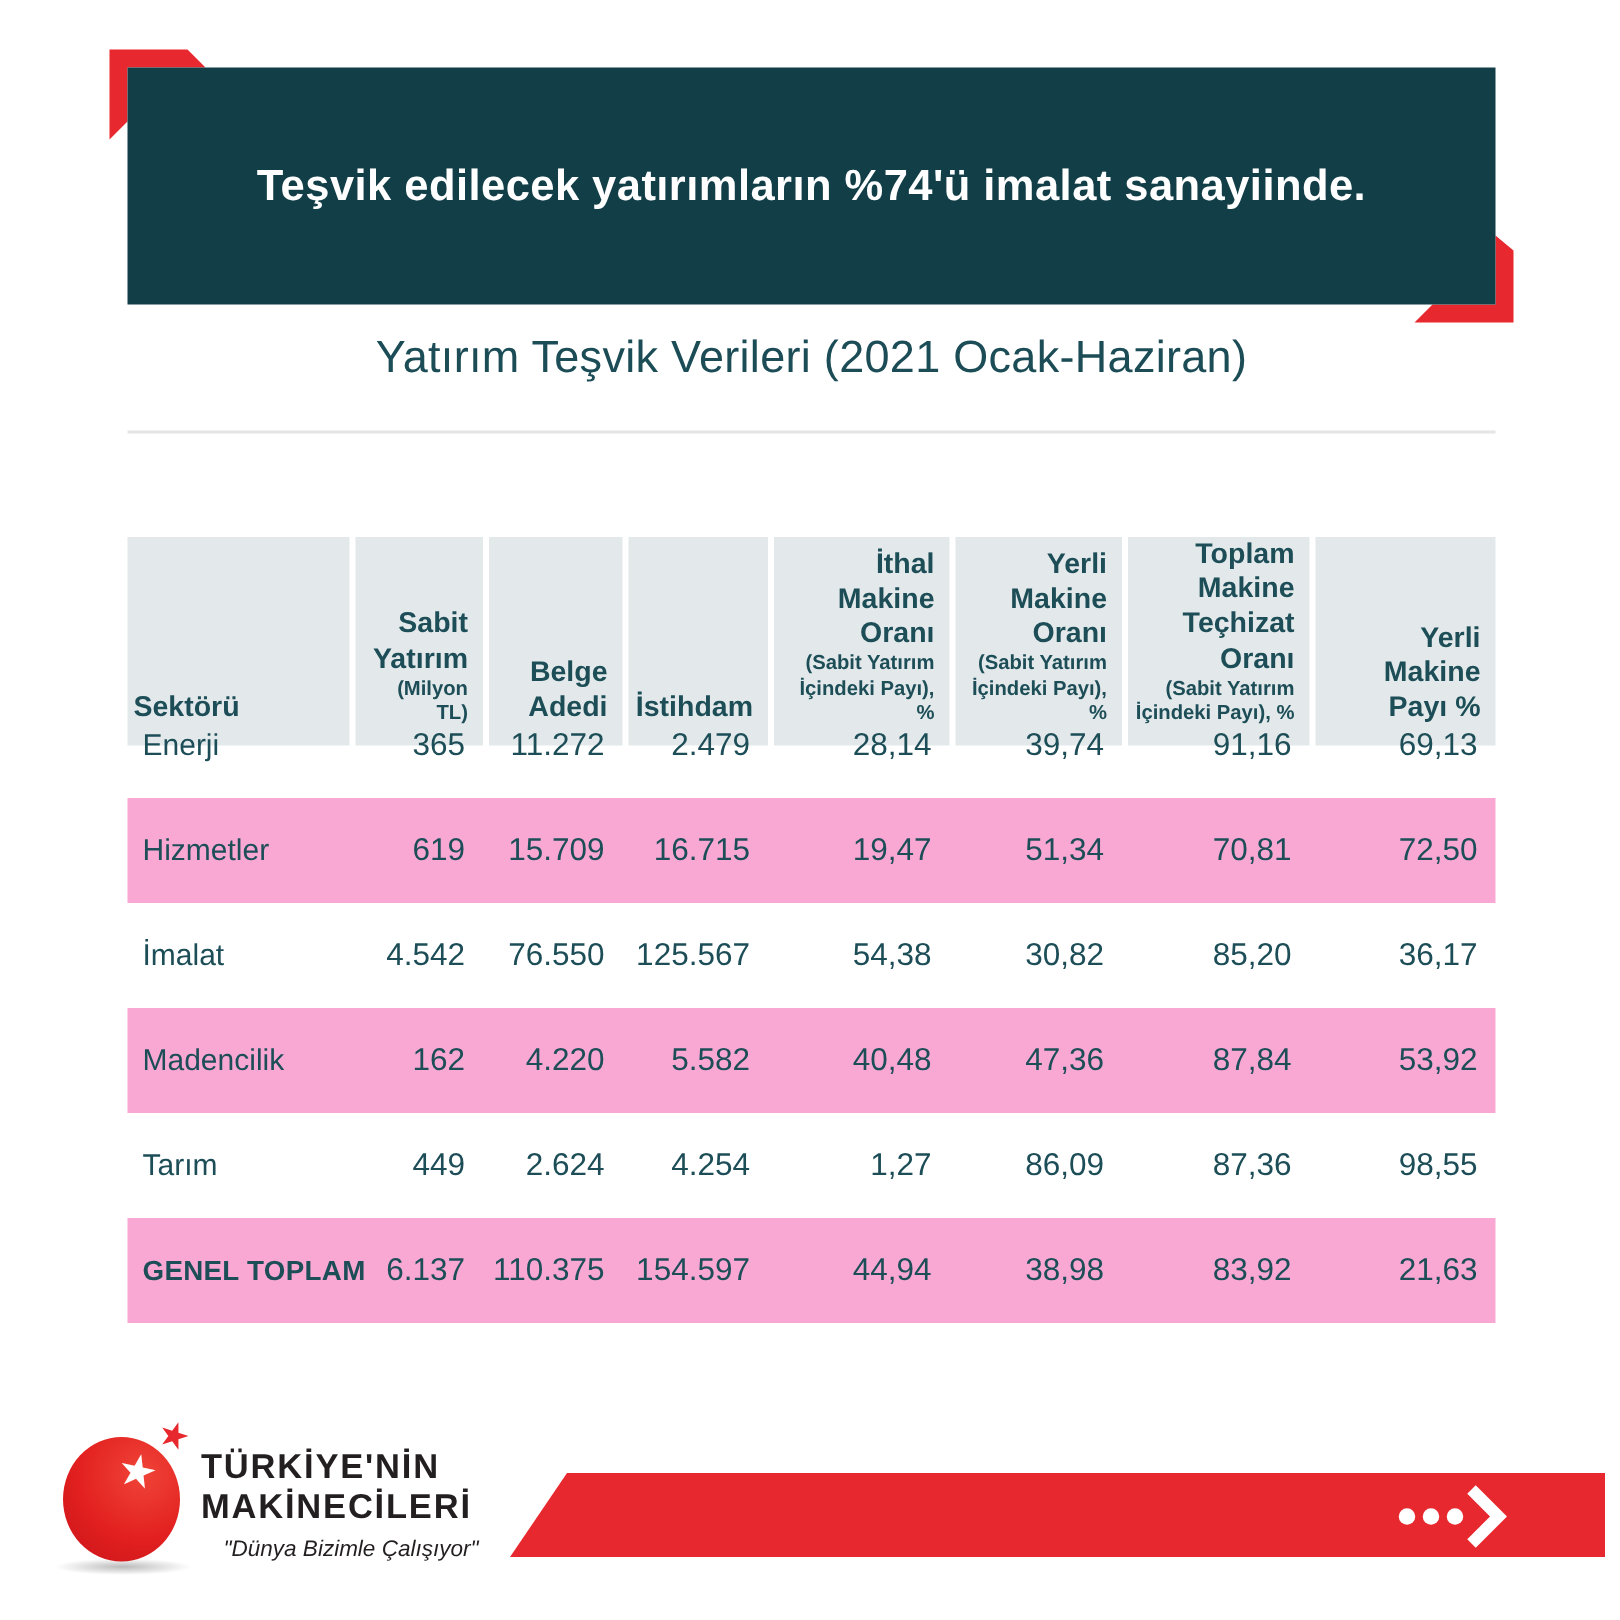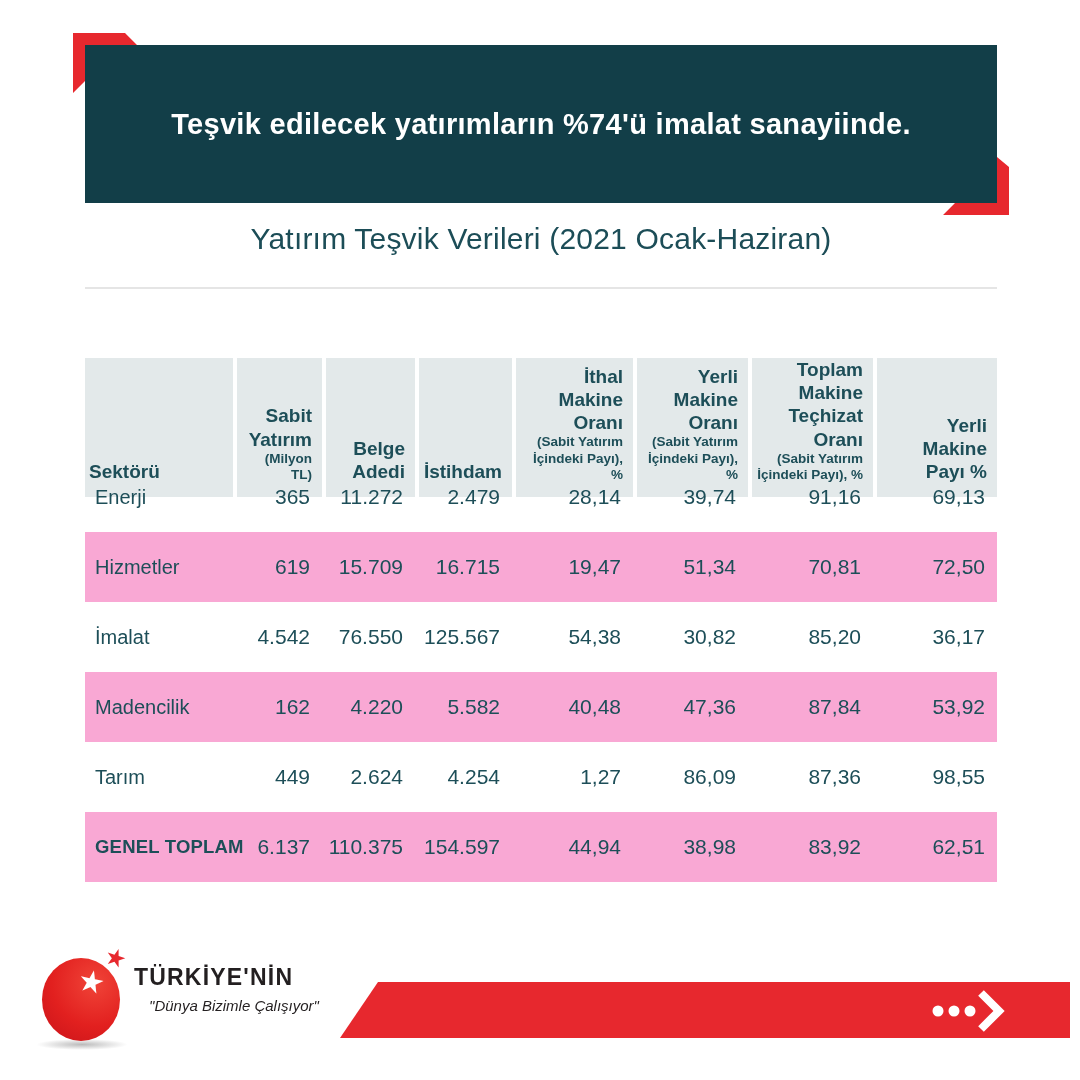--- a/index.html
+++ b/index.html
@@ -174,31 +174,32 @@
           <div class="td">98,55</div>
         </div>
         <div class="grid-row trow shaded total">
           <div class="td sector">GENEL TOPLAM</div>
           <div class="td">6.137</div>
           <div class="td">110.375</div>
           <div class="td">154.597</div>
           <div class="td">44,94</div>
           <div class="td">38,98</div>
           <div class="td">83,92</div>
-          <div class="td">62,51</div>
+          <div class="td">21,63</div>
         </div>
       </div>
   </div>
 
   <div class="logo-shadow"></div>
   <div class="logo-circle"></div>
   <div class="star white">★</div>
   <div class="star red">★</div>
   <div class="logo-text">
     <div class="logo-line">TÜRKİYE'NİN</div>
+    <div class="logo-line">MAKİNECİLERİ</div>
     <div class="logo-quote">"Dünya Bizimle Çalışıyor"</div>
   </div>
 
   <div class="ribbon"></div>
   <svg class="arrow-svg" width="80" height="50" viewBox="0 0 80 50">
     <circle cx="13" cy="25" r="5.5" fill="#ffffff"></circle>
     <circle cx="29" cy="25" r="5.5" fill="#ffffff"></circle>
     <circle cx="45" cy="25" r="5.5" fill="#ffffff"></circle>
     <polyline points="56,7 74,25 56,43" fill="none" stroke="#ffffff" stroke-width="8"></polyline>
   </svg>

